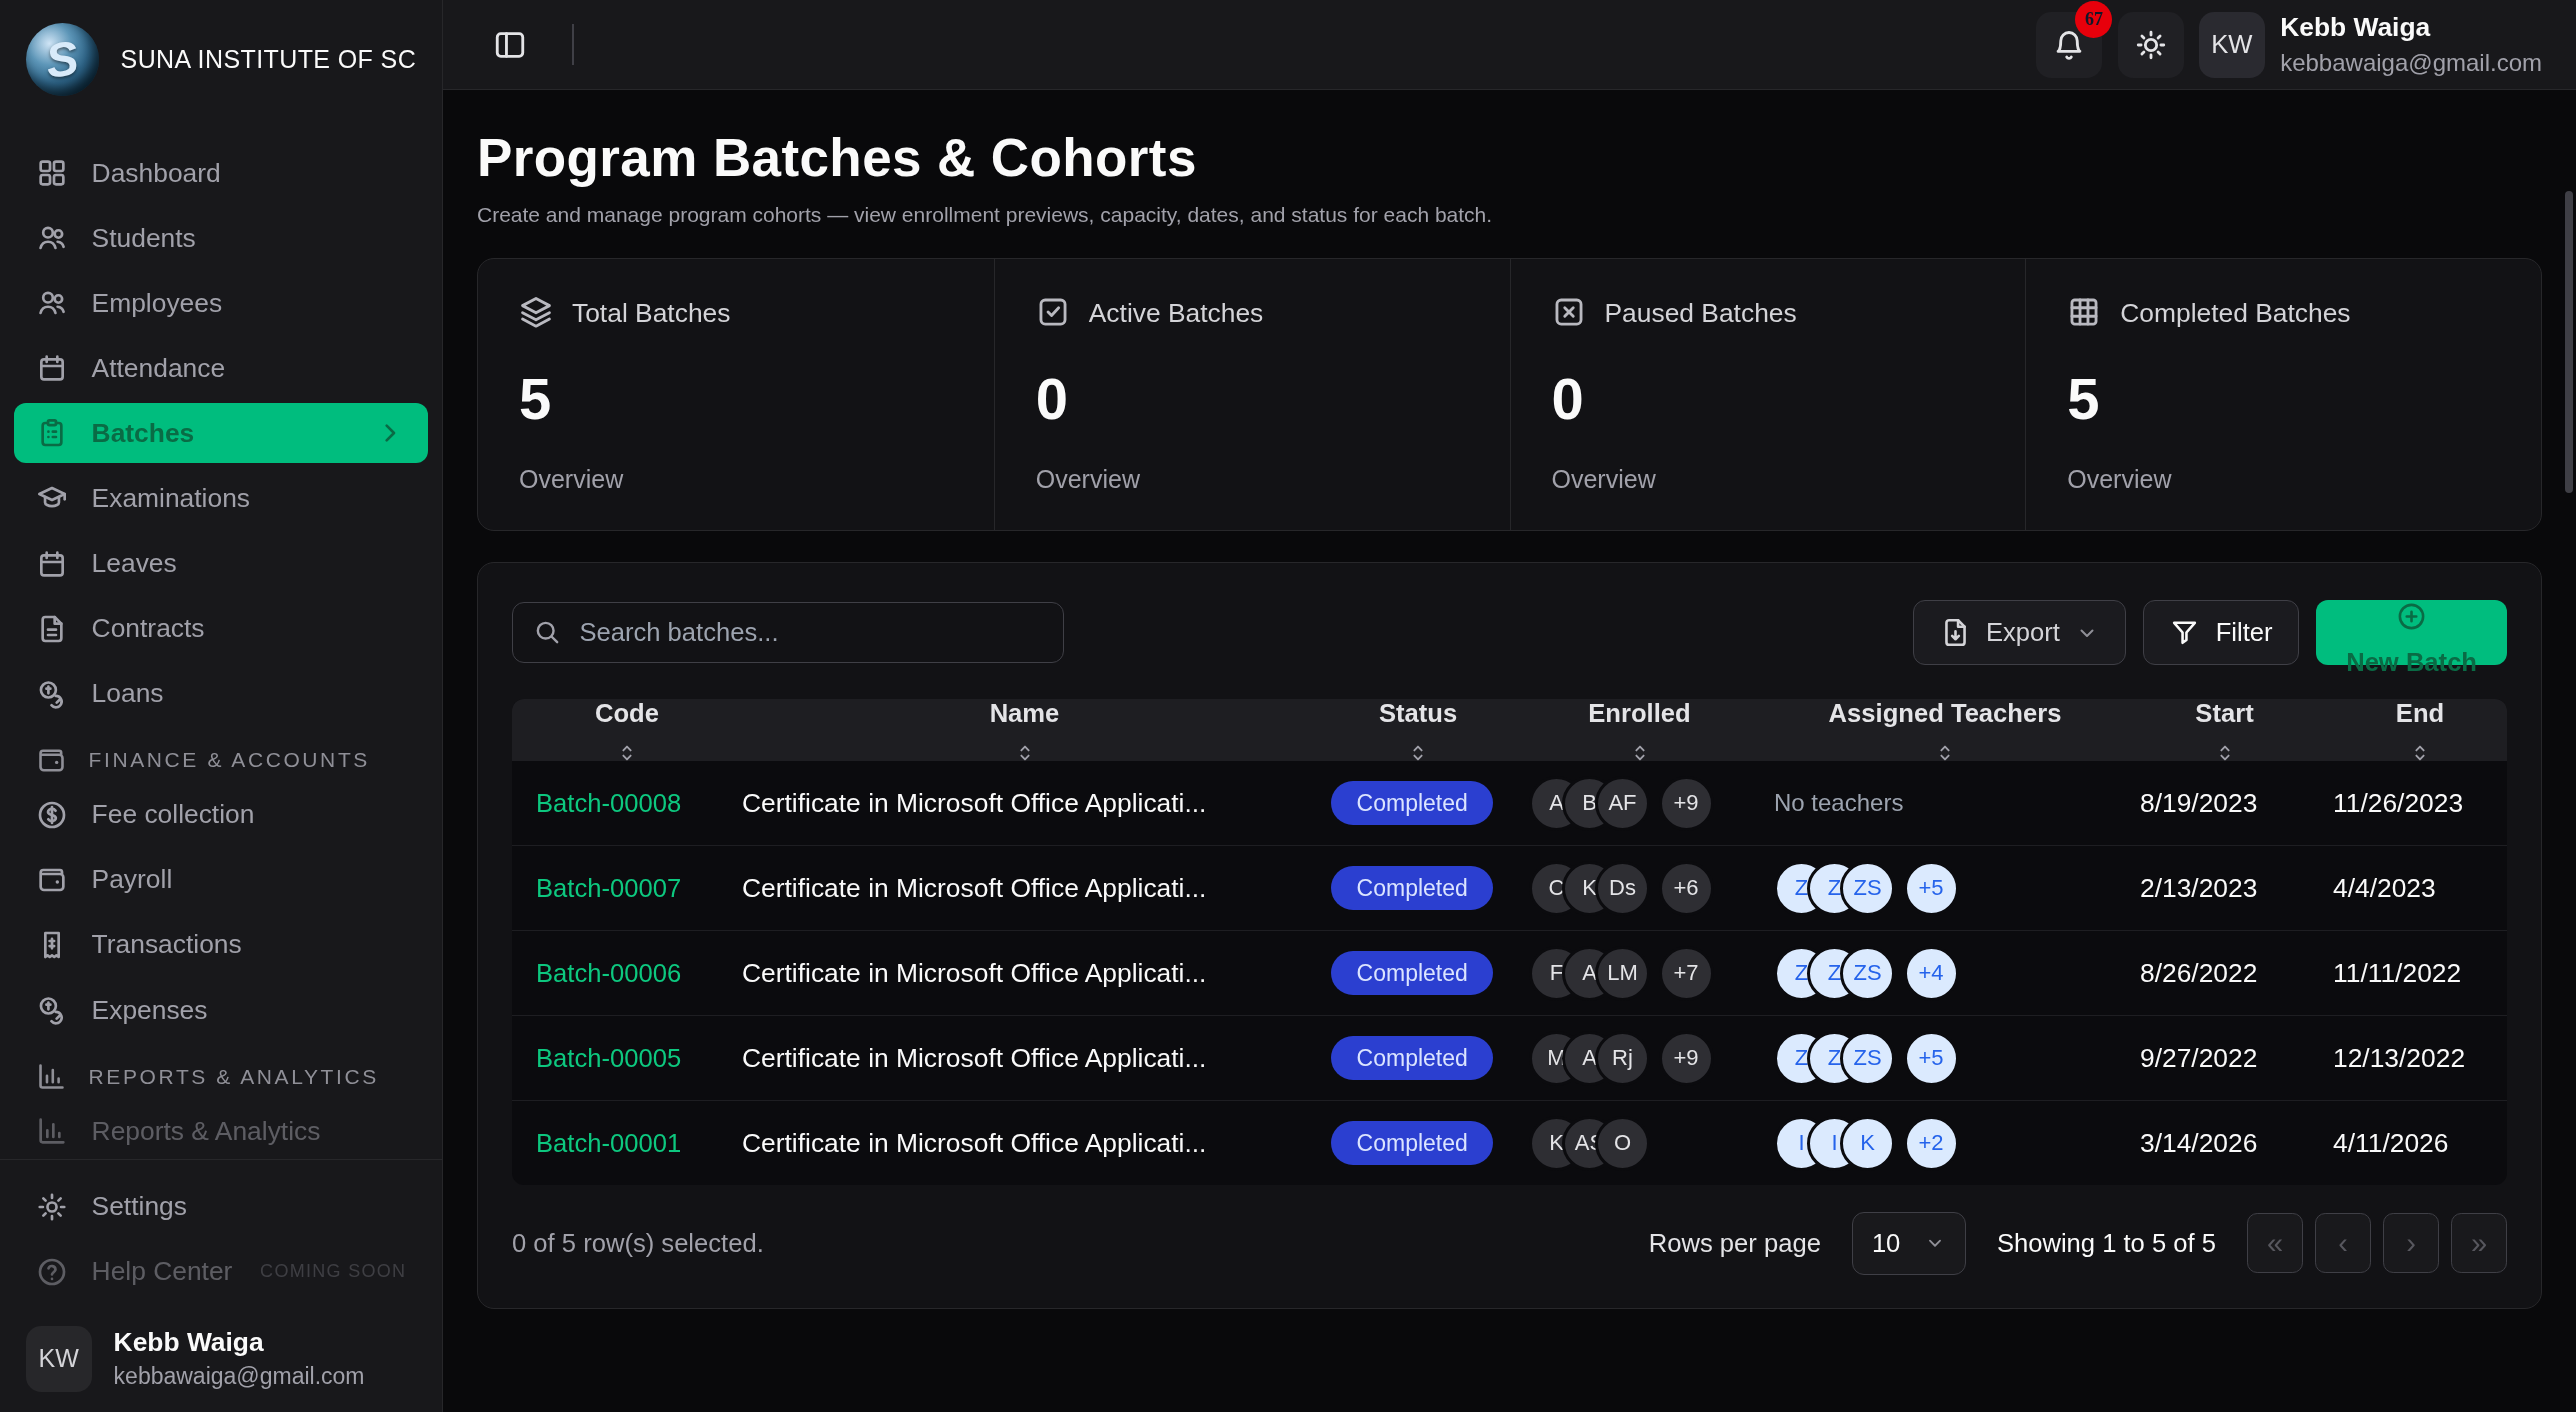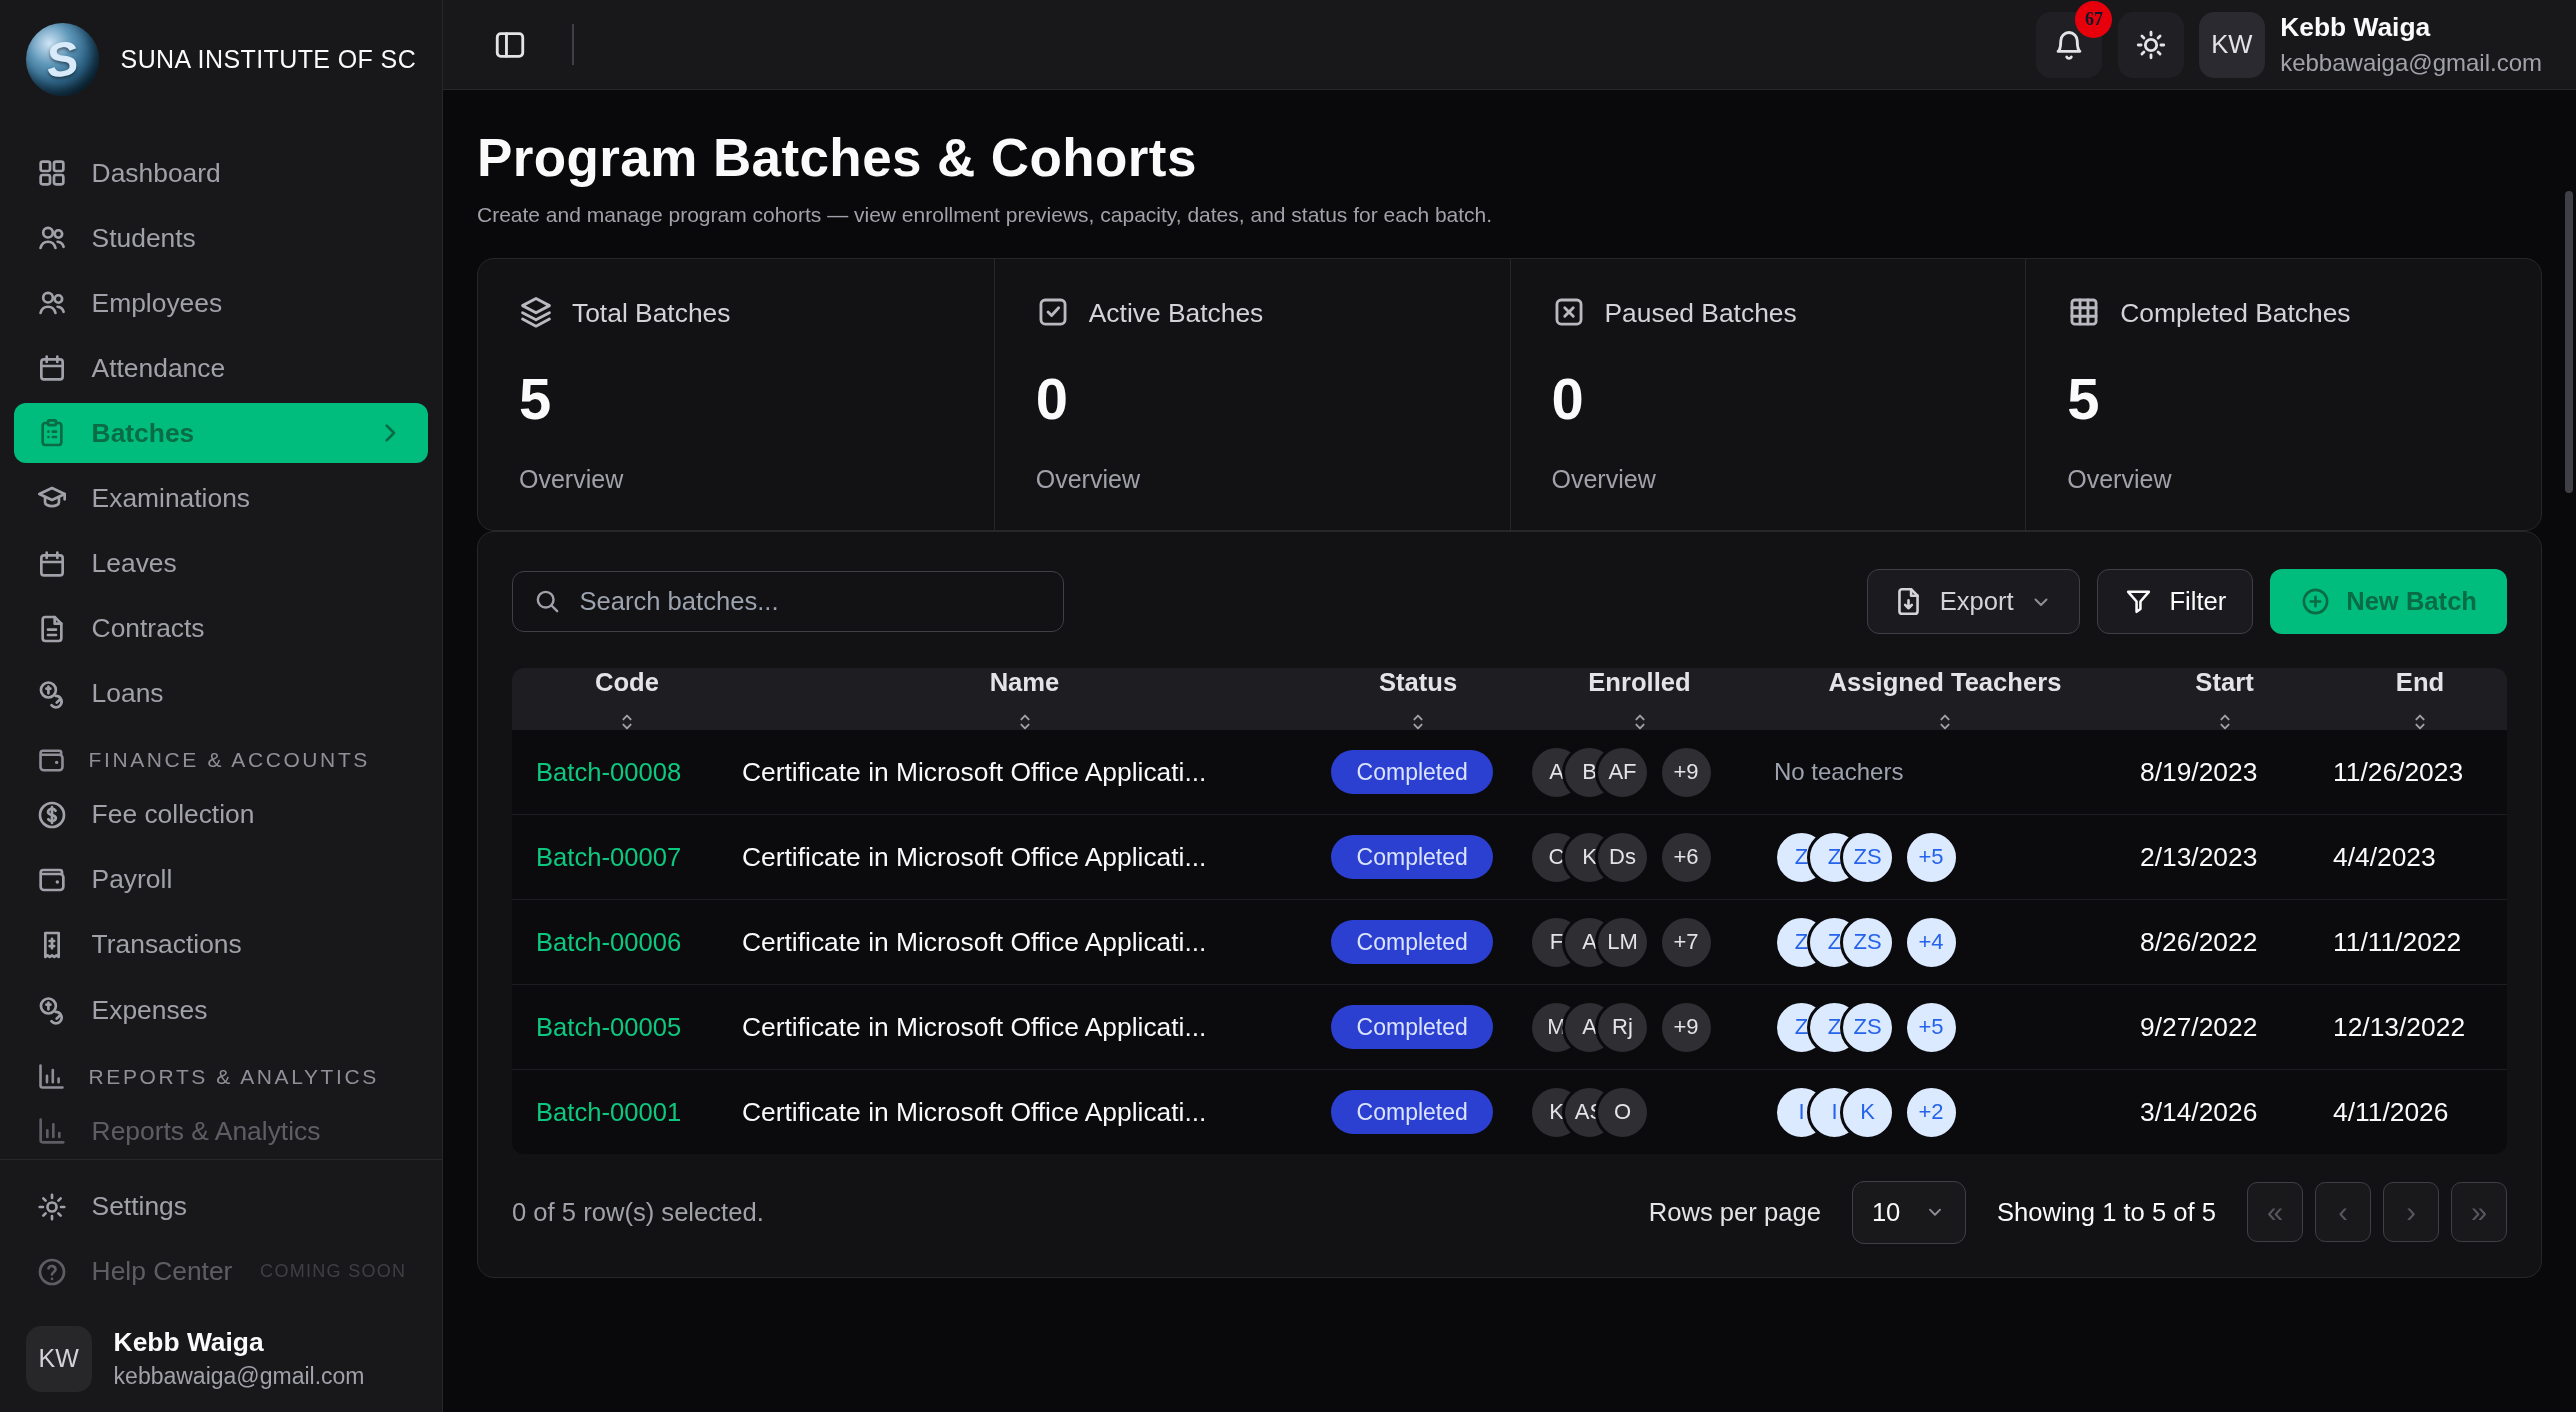--- a/index.html
+++ b/index.html
@@ -67,37 +67,37 @@
   .stats { margin-top:31px; border:0.9px solid #27272a; border-radius:17px; background:#121215;
     display:grid; grid-template-columns:repeat(4,1fr); height:273px; overflow:hidden; }
   .stat-cell { padding:36px 41px; display:flex; flex-direction:column; }
   .stat-cell + .stat-cell { border-left:0.9px solid #27272a; }
   .stat-head { display:flex; align-items:flex-end; gap:19px; color:#d4d4d8; font-size:26.4px; }
   .stat-head .icon { width:34px; height:34px; color:#b9b9c0; }
   .stat-value { margin-top:36px; font-size:58px; font-weight:700; color:#fafafa; }
   .stat-foot { margin-top:auto; font-size:25px; color:#a1a1aa; }
 
   
-  .card { border:0.9px solid #27272a; border-radius:17px; background:#121215;
+  .card { margin-top:31px; border:0.9px solid #27272a; border-radius:17px; background:#121215;
     padding:37px 34px 32px; }
   .card-toolbar { display:flex; align-items:center; }
   .search-box { width:552px; height:61px; border:0.9px solid #3f3f46; border-radius:12px;
     display:flex; align-items:center; gap:17px; padding:0 20.4px; background:#121215; }
   .search-box .icon { width:29px; height:29px; color:#a1a1aa; flex:none; }
   .search-box input { flex:1; background:transparent; border:none; outline:none; color:#e4e4e7;
     font-size:25.6px; font-family:inherit; }
   .search-box input::placeholder { color:#9ca3af; }
   .toolbar-actions { margin-left:auto; display:flex; align-items:center; gap:17px; }
   .btn { height:65px; border-radius:12px; display:flex; align-items:center; gap:15.3px;
     font-size:25.6px; cursor:pointer; border:0.9px solid transparent; font-family:inherit; }
   .btn .icon { width:31px; height:31px; }
   .btn-outline { background:#1b1b1f; border-color:#3f3f46; color:#d4d4d8; padding:0 25.6px; }
   .btn-outline .chev { width:24px; height:24px; color:#8f8f97; }
   .btn-filter { color:#fafafa; }
-  .btn-primary { background:var(--accent); color:var(--accent-text); font-weight:700; padding:0 29px; }
+  .btn-primary { background:var(--accent); color:var(--accent-text); font-weight:700; padding:0 29px;flex-direction:column; }
 
   
   .table { margin-top:34px; border-radius:12px; overflow:hidden; background:#0b0b0e; }
   .trow { display:grid; grid-template-columns:206px 589px 198px 245px 366px 193px 1fr; align-items:center; }
   .thead { background:#1e1e22; height:61px; }
   .th { display:flex; align-items:center; gap:13.6px; padding-left:24px; font-size:25.6px; font-weight:600;
     color:#e4e4e7; cursor:pointer;flex-direction:column; }
   .th .sort { width:22px; height:22px; color:#a1a1aa; }
   .tbody .trow { height:85px; border-top:0.9px solid #1e1e22; cursor:pointer; }
   .td { padding-left:24px; font-size:26.4px; color:#fafafa; display:flex; align-items:center; }

